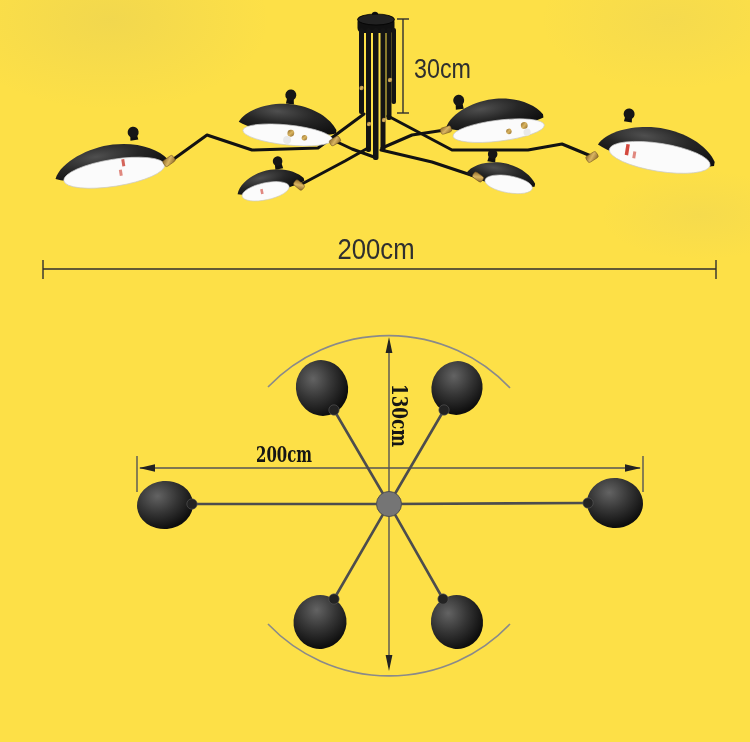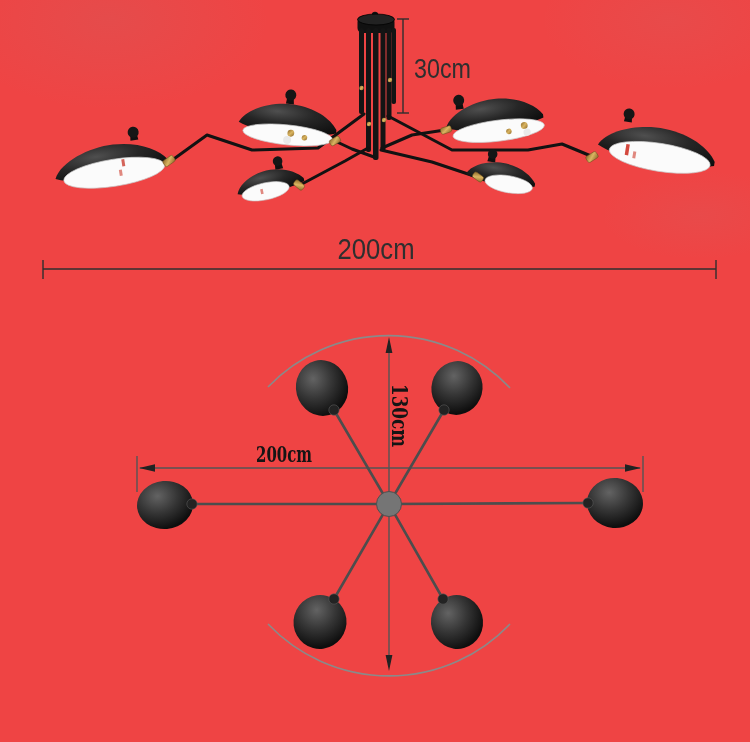--- a/index.html
+++ b/index.html
@@ -1,16 +1,16 @@
 <!DOCTYPE html>
 <html><head>
 <meta charset="utf-8">
 <style>
   html,body{margin:0;padding:0;background:#fff;}
-  .sheet{position:relative;width:750px;height:742px;background:#ef4444;overflow:hidden;
+  .sheet{position:relative;width:750px;height:742px;background:#fde047;overflow:hidden;
          font-family:"Liberation Sans",sans-serif;}
   .smudge{position:absolute;pointer-events:none;}
   .sm1{left:-50px;top:-70px;width:320px;height:180px;
        background:radial-gradient(closest-side,rgba(140,140,140,.10),rgba(140,140,140,0));}
   .sm2{left:540px;top:-50px;width:260px;height:140px;
        background:radial-gradient(closest-side,rgba(150,150,150,.08),rgba(150,150,150,0));}
   .sm3{left:600px;top:170px;width:200px;height:90px;
        background:radial-gradient(closest-side,rgba(150,150,150,.07),rgba(150,150,150,0));}
   svg{display:block;}
   .dimtext{font-family:"Liberation Sans",sans-serif;font-weight:400;fill:#2f2f2f;}

